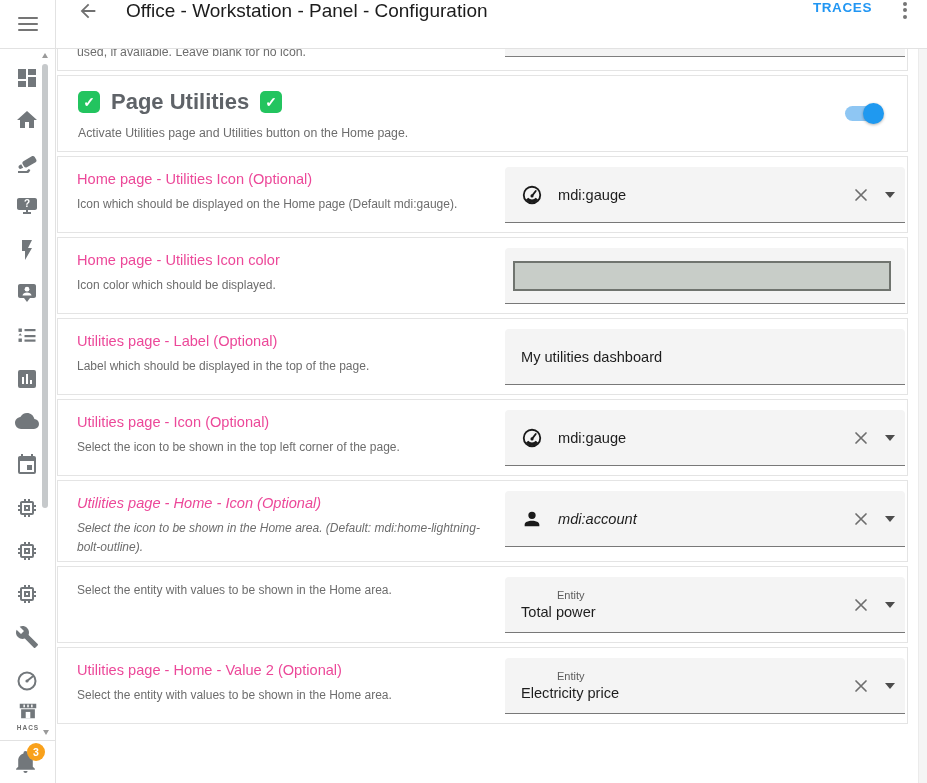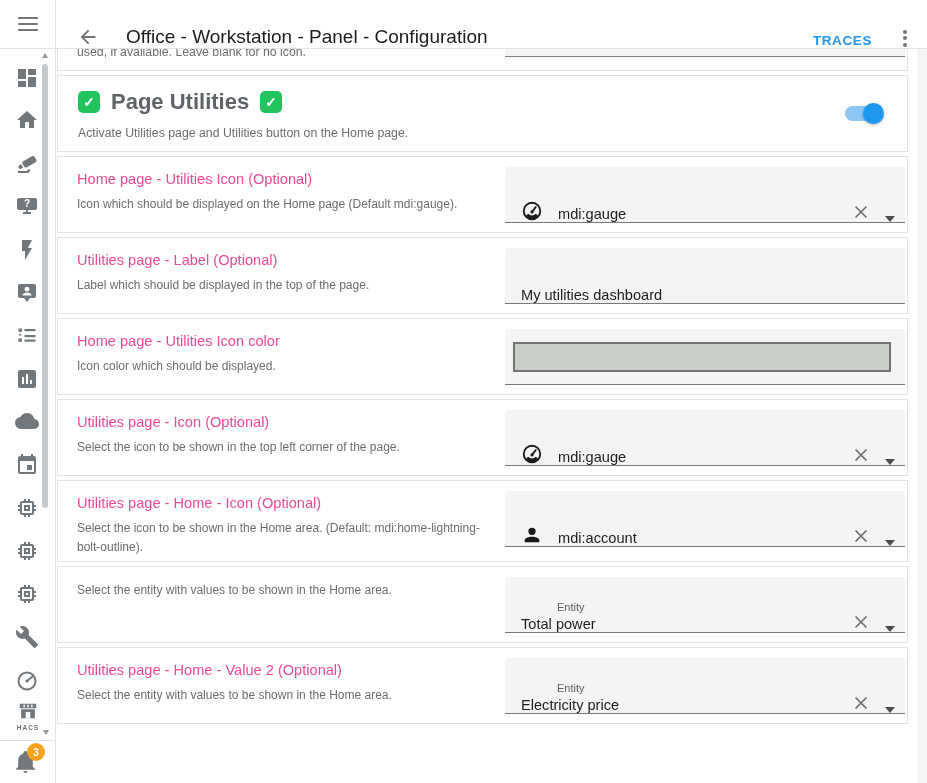--- a/index.html
+++ b/index.html
@@ -2,21 +2,21 @@
 <html><head>
 <meta charset="utf-8">
 <style>
   * { box-sizing: border-box; margin: 0; padding: 0; }
   html,body { width: 927px; height: 783px; overflow: hidden; background:#fff;
     font-family: "Liberation Sans", sans-serif; }
   .screen { position: relative; width: 927px; height: 783px; background:#fff; overflow: hidden; }
 
   
   .header { position:absolute; top:0; left:0; width:927px; height:49px; background:#fff;
-    border-bottom:1px solid #e2e2e2; display:flex; align-items:flex-end; z-index:30; }
+    border-bottom:1px solid #e2e2e2; display:flex; align-items:flex-start; z-index:30; }
   .header-menu-box { width:56px; height:100%; border-right:1px solid #e2e2e2;
     display:flex; align-items:center; justify-content:center; }
   .hamburger { width:20px; height:14px; display:flex; flex-direction:column; justify-content:space-between; cursor:pointer; }
   .hamburger span { display:block; height:2px; background:#757575; border-radius:1px; }
   .back-arrow { margin-left:21px; width:22px; height:22px; color:#707070; cursor:pointer; }
   .page-title { margin-left:27px; font-size:19px; color:#1c1c1c; font-weight:400; }
   .header-spacer { flex:1; }
   .traces { color:#2196f3; font-size:13.5px; font-weight:700; letter-spacing:0.6px; margin-right:24px; cursor:pointer; }
   .kebab { margin-right:13px; width:18px; height:20px; display:flex; flex-direction:column;
     align-items:center; justify-content:center; gap:2.5px; cursor:pointer; }
@@ -60,27 +60,27 @@
   .section-title { font-size:22px; font-weight:700; color:#5f6368; }
   .section-sub { margin-top:11px; font-size:12.3px; color:#6d6d6d; }
   .toggle { position:absolute; right:26px; top:30px; width:36px; height:15px; border-radius:8px;
     background:#b9bcbe; cursor:pointer; }
   .toggle.on { background:#8ec6f3; }
   .toggle .thumb { position:absolute; left:-3px; top:-3px; width:21px; height:21px; border-radius:50%;
     background:#9e9e9e; box-shadow:0 1px 3px rgba(0,0,0,0.3); }
   .toggle.on .thumb { left:auto; right:-3px; background:#1f99f0; }
 
   .card-row { height:77px; }
-  .card-row.tall { height:82px; }
+  .card-row.tall { height:82px;font-style:italic; }
   .row-left { position:absolute; left:19px; top:14px; width:412px; }
   .row-label { font-size:14.6px; color:#ec4899; margin-bottom:8px; }
   .row-desc { font-size:12px; color:#6d6d6d; line-height:1.55; }
   .row-input { position:absolute; right:2px; top:10px; width:400px; height:56px;
     background:#f4f4f4; border-radius:4px 4px 0 0; border-bottom:1px solid #787878;
-    display:flex; align-items:flex-end; padding:0 10px 0 16px; cursor:pointer; }
+    display:flex; align-items:center; padding:0 10px 0 16px; cursor:pointer; }
   .field-icon { width:22px; height:22px; color:#1a1a1a; margin-right:15px; flex:none; }
   .field-icon svg { width:22px; height:22px; }
   .field-value { font-size:14.6px; color:#1d1d1d; flex:1; }
   .entity-col { display:flex; flex-direction:column; flex:1; }
   .entity-label { font-size:11px; color:#5c5c5c; margin-bottom:3px;padding-left:36px; }
   .clear-x { width:20px; height:20px; flex:none; cursor:pointer; margin-right:6px; }
   .caret { width:0; height:0; flex:none; margin-left:8px; cursor:pointer;
     border-left:5px solid transparent; border-right:5px solid transparent; border-top:6px solid #4c4c4c; }
   .color-swatch { position:absolute; left:8px; right:14px; top:13px; height:30px;
     background:#c8cdc8; border:2px solid #70746f; cursor:pointer; }
@@ -240,35 +240,35 @@
         <span class="field-value">mdi:gauge</span>
         <svg class="clear-x" viewBox="0 0 20 20">
             <path d="M5 5 L15 15 M15 5 L5 15" stroke="#6e6e6e" stroke-width="1.7" stroke-linecap="round" fill="none"></path>
           </svg>
         <span class="caret"></span>
       </div>
     </div>
 
     <div class="card card-row">
       <div class="row-left">
+        <div class="row-label">Home page - Utilities Icon color</div>
+        <div class="row-desc">Icon color which should be displayed.</div>
+      </div>
+      <div class="row-input">
+        <div class="color-swatch" style="background: rgb(200, 205, 200);"></div>
+      </div>
+    </div>
+
+    <div class="card card-row">
+      <div class="row-left">
         <div class="row-label">Utilities page - Label (Optional)</div>
         <div class="row-desc">Label which should be displayed in the top of the page.</div>
       </div>
       <div class="row-input">
         <span class="field-value">My utilities dashboard</span>
-      </div>
-    </div>
-
-    <div class="card card-row">
-      <div class="row-left">
-        <div class="row-label">Home page - Utilities Icon color</div>
-        <div class="row-desc">Icon color which should be displayed.</div>
-      </div>
-      <div class="row-input">
-        <div class="color-swatch" style="background: rgb(200, 205, 200);"></div>
       </div>
     </div>
 
     <div class="card card-row">
       <div class="row-left">
         <div class="row-label">Utilities page - Icon (Optional)</div>
         <div class="row-desc">Select the icon to be shown in the top left corner of the page.</div>
       </div>
       <div class="row-input">
         <span class="field-icon"><svg viewBox="0 0 24 24">

